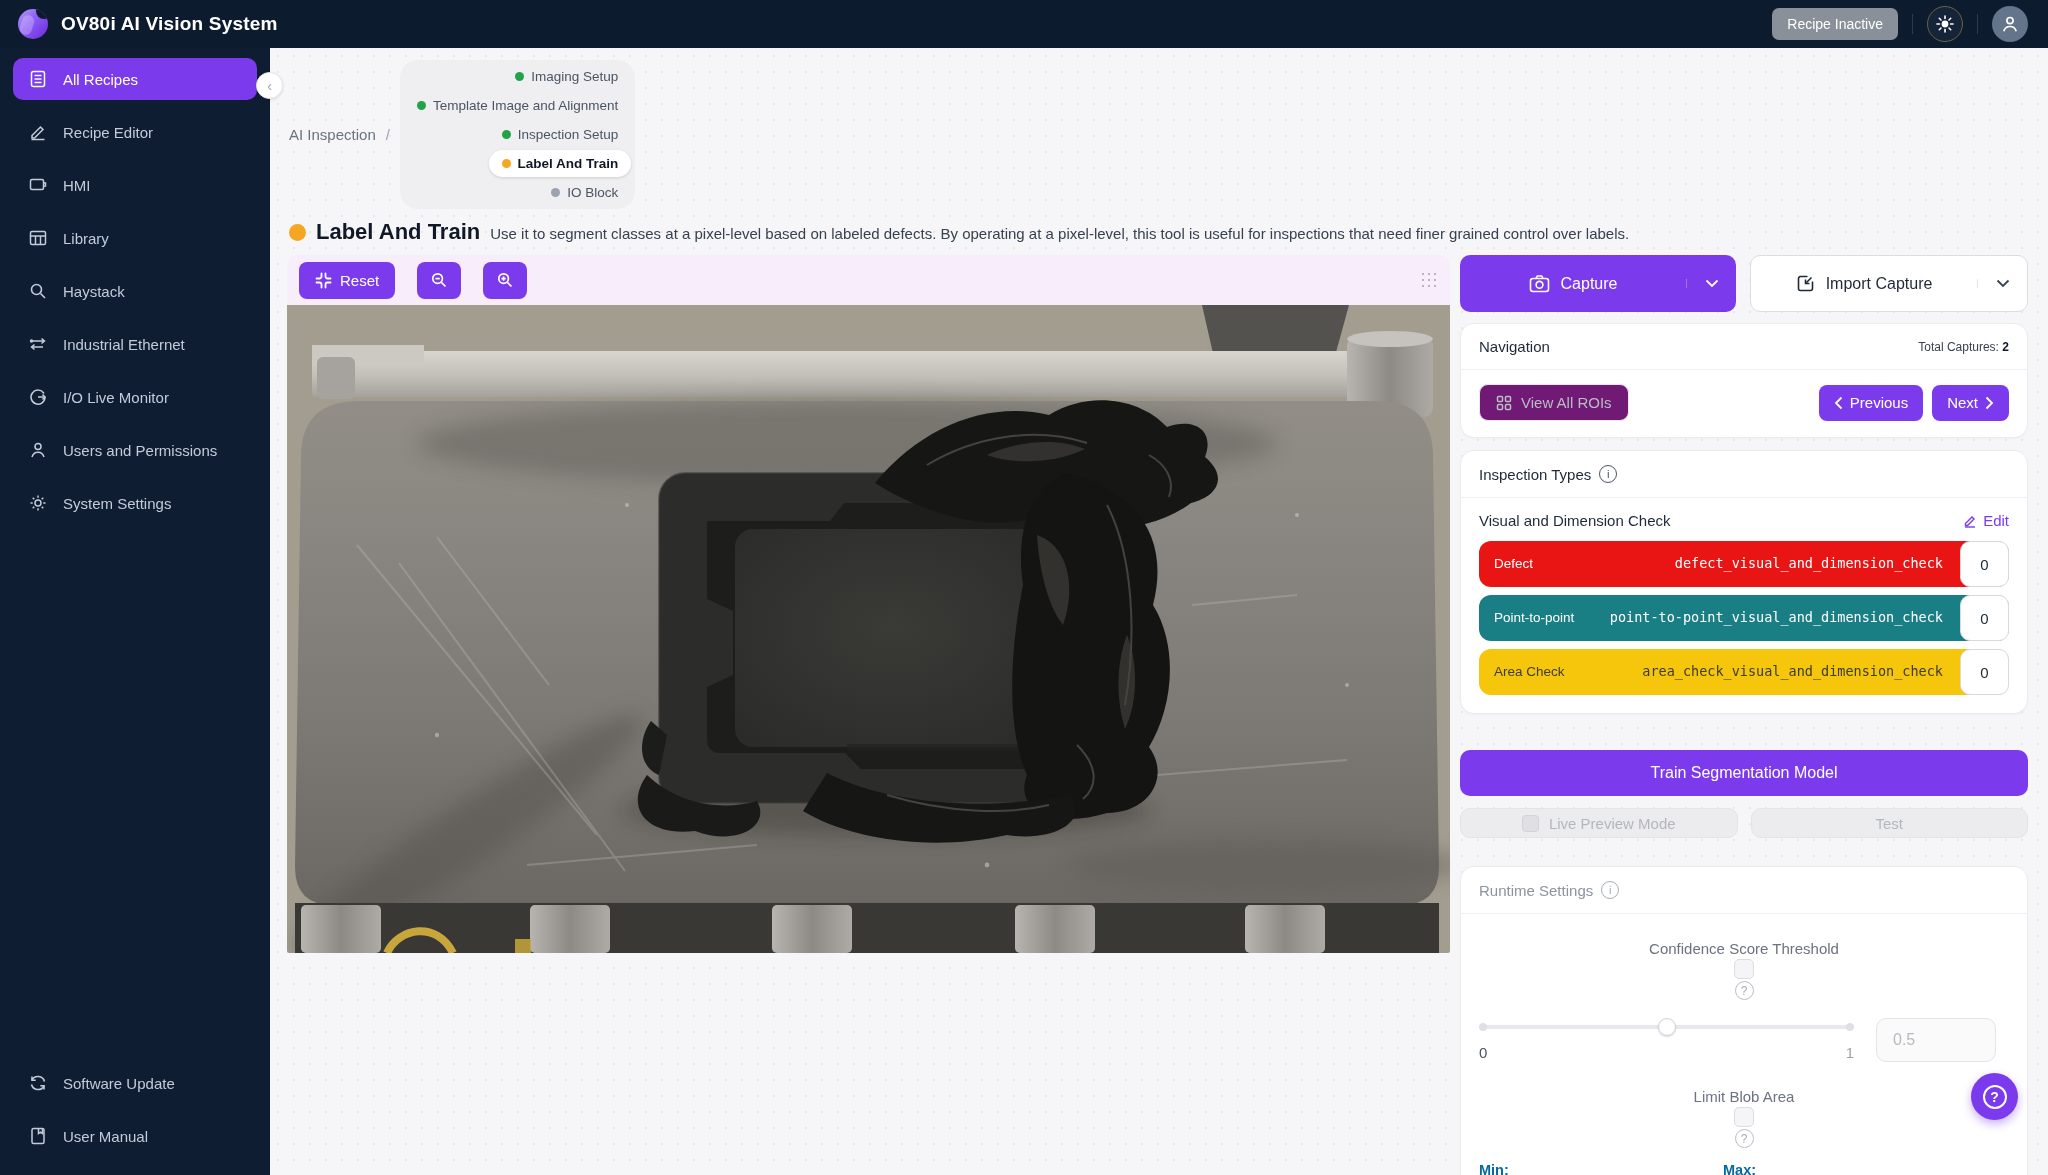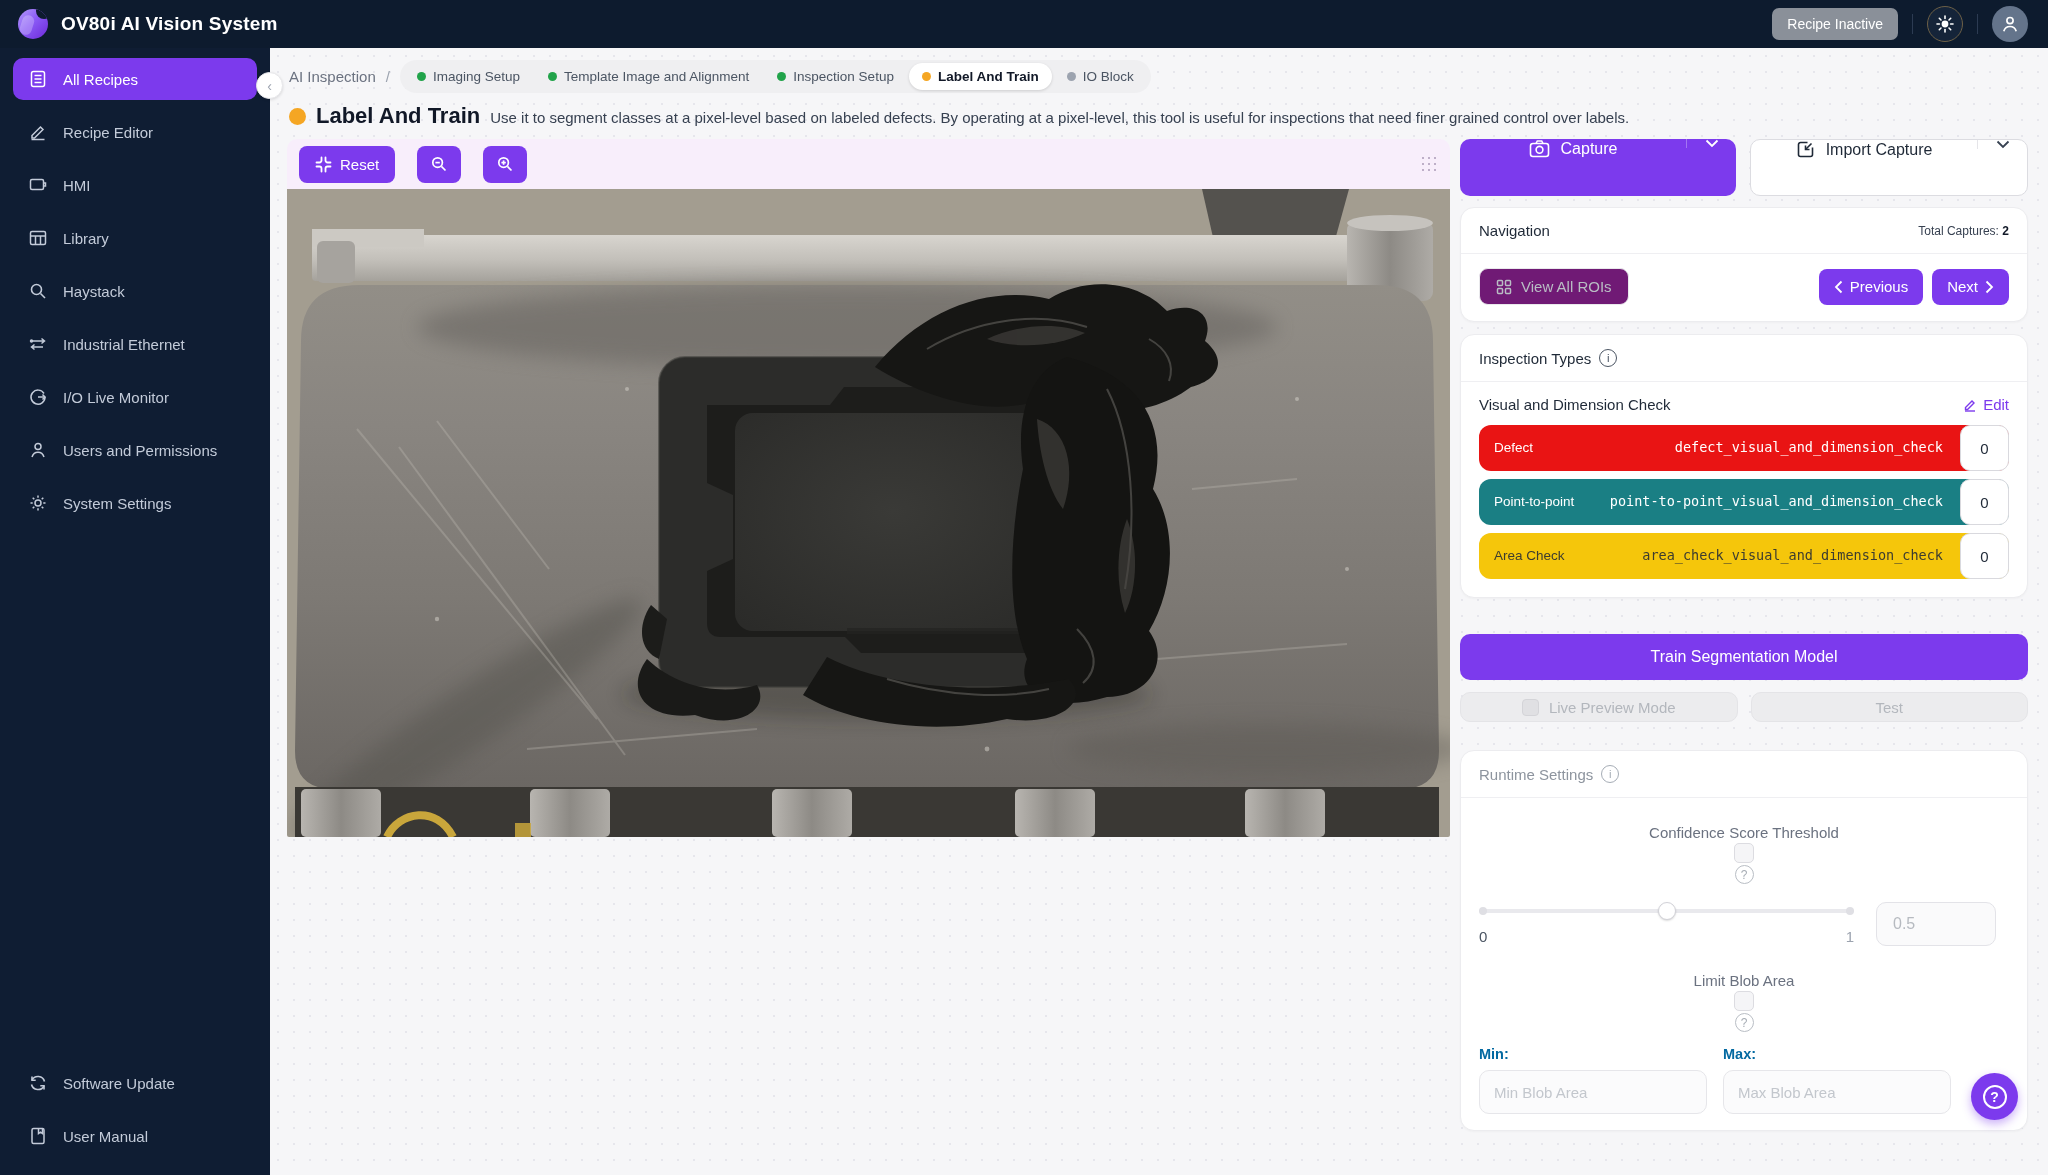--- a/index.html
+++ b/index.html
@@ -30,21 +30,21 @@
   .content { flex:1; position:relative; padding:10px 20px 0 17px;
     background-color:#f6f6f8;
     background-image:radial-gradient(#e6e6ec 1.1px, transparent 1.2px);
     background-size:16px 16px; }
   .collapse-handle { position:absolute; left:-14px; top:24px; width:27px; height:27px; border-radius:50%; background:#fff; border:1px solid #e7e7ea; box-shadow:0 1px 3px rgba(0,0,0,.12); display:flex; align-items:center; justify-content:center; color:#9ca3af; font-size:14px; cursor:pointer; z-index:5; }
 
   
   .crumb-row { display:flex; align-items:center; gap:10px; margin:2px 0 10px 2px; }
   .crumb-root { color:#6b7280; font-size:15px; }
   .crumb-sep { color:#9ca3af; font-size:15px; }
-  .stepper { display:flex; align-items:flex-end; background:#efeff1; border-radius:18px; padding:3px 4px; gap:2px; }
+  .stepper { display:flex; align-items:flex-end; background:#efeff1; border-radius:18px; padding:3px 4px; gap:2px;flex-direction:column; }
   .step { display:flex; align-items:center; gap:7px; padding:6px 13px; border-radius:15px; font-size:13.5px; color:#4b5563; white-space:nowrap; cursor:pointer; }
   .step.active { background:#fff; box-shadow:0 1px 3px rgba(0,0,0,.14); font-weight:bold; color:#111827; }
   .dot { width:9px; height:9px; border-radius:50%; }
   .dot-green { background:#21a34a; }
   .dot-amber { background:#f5a623; }
   .dot-gray  { background:#9ca3af; }
 
   
   .title-row { display:flex; align-items:baseline; gap:10px; margin:0 0 10px 2px; }
   .title-dot { width:17px; height:17px; border-radius:50%; background:#f5a623; align-self:center; flex:0 0 auto; }
@@ -59,21 +59,21 @@
   .tb-btn { background:#7c3aed; color:#fff; border:none; border-radius:8px; height:37px; display:flex; align-items:center; justify-content:center; gap:8px; font-size:15px; cursor:pointer; font-family:inherit; }
   .tb-reset { padding:0 16px; }
   .tb-zoom { width:44px; }
   .dots-icon { margin-left:auto; width:18px; height:18px; opacity:.55;
     background-image:radial-gradient(#8f7b9e 1.4px, transparent 1.5px); background-size:6px 6px; }
   .capture-img { display:block; border-radius:0 0 2px 2px; }
 
   
   .panel { flex:1; display:flex; flex-direction:column; }
   .cap-row { display:flex; gap:14px; margin-bottom:11px; }
-  .split-btn { height:57px; border-radius:10px; display:flex; align-items:flex-start; overflow:hidden; cursor:pointer; }
+  .split-btn { height:57px; border-radius:10px; display:flex; align-items:center; overflow:hidden; cursor:pointer; }
   .cap-btn { flex:1; background:#7c3aed; color:#fff; border:none; }
   .cap-main { flex:1; display:flex; align-items:center; justify-content:center; gap:11px; font-size:16px; }
   .cap-chev { width:50px; display:flex; align-items:center; justify-content:center; border-left:1px solid rgba(255,255,255,.3); }
   .imp-btn { flex:1; background:#fff; border:1px solid #dcdce1; color:#1f2937; }
   .imp-chev { width:50px; display:flex; align-items:center; justify-content:center; border-left:1px solid #e5e5e9; }
 
   .card { background:#fff; border:1px solid #ececef; border-radius:14px; margin-bottom:12px; box-shadow:0 1px 2px rgba(0,0,0,.03); }
   .card-head { display:flex; align-items:center; padding:14px 18px; font-size:15px; color:#1f2937; gap:8px; }
   .card-head.muted { color:#8d949e; }
   .card-divider { height:1px; background:#efeff2; }

